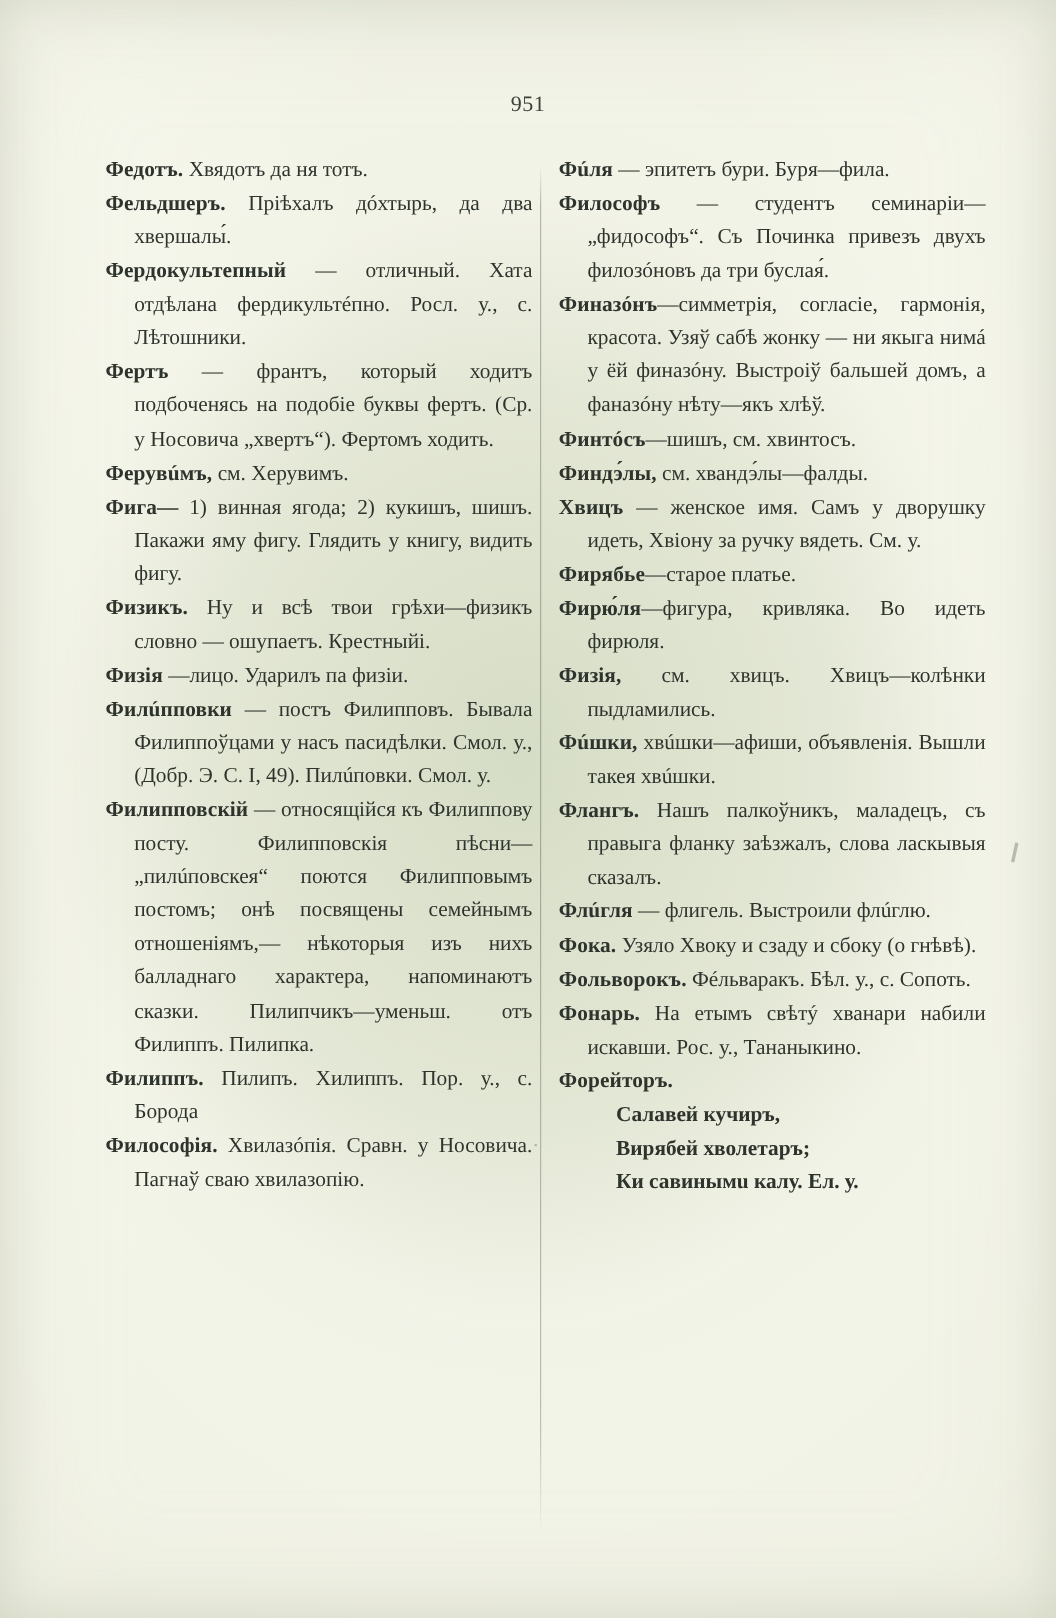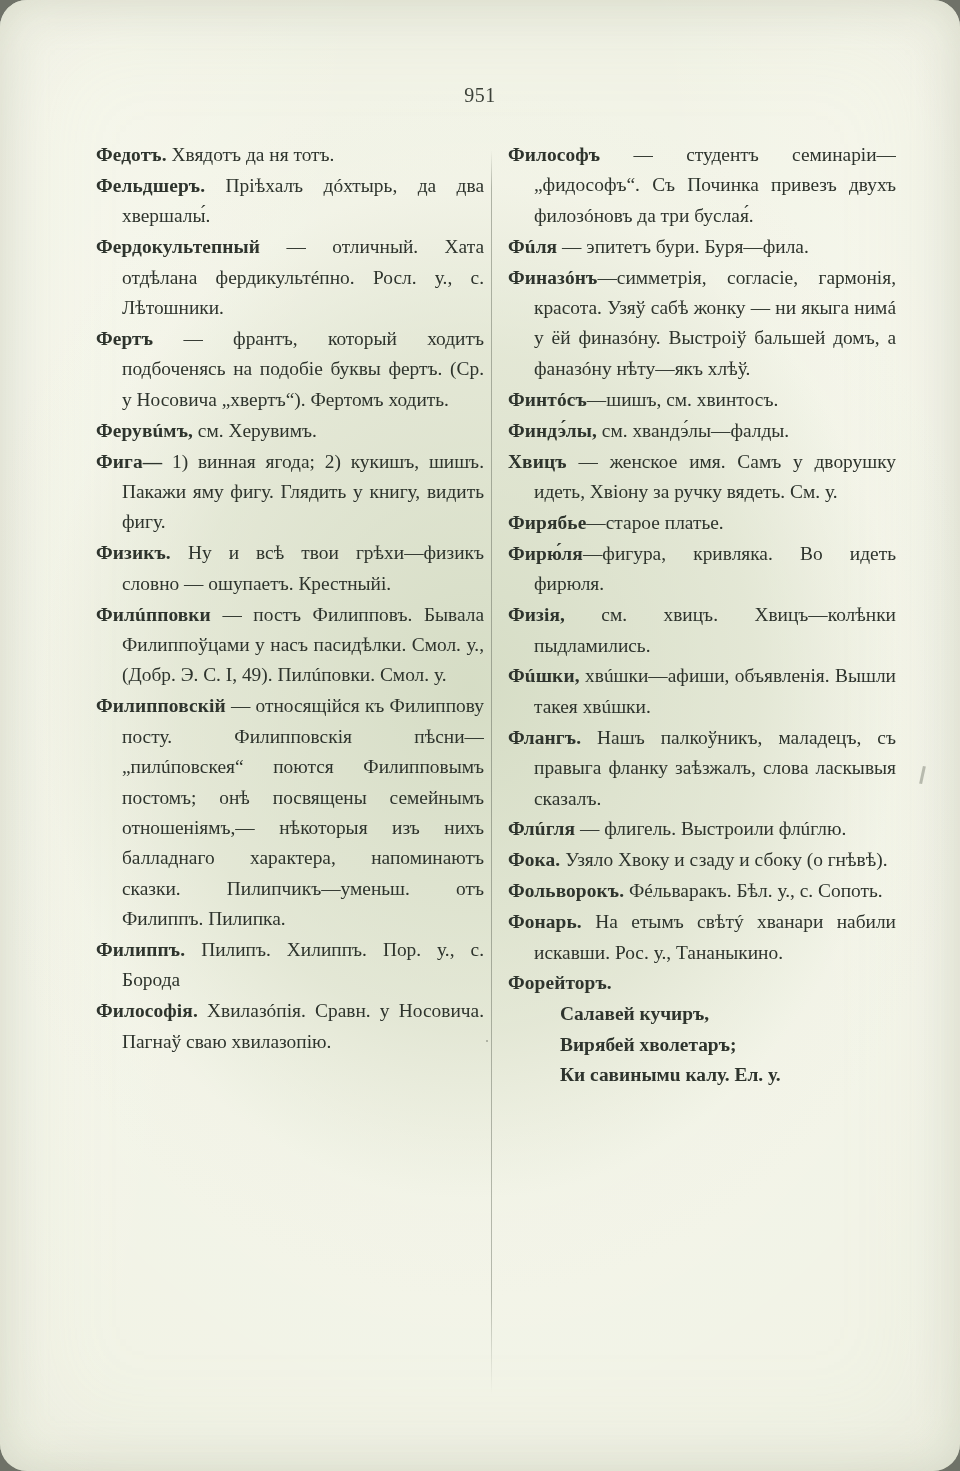--- a/index.html
+++ b/index.html
@@ -14,21 +14,20 @@
 
   
   #page {
     position: relative;
     width: 960px;
     height: 1471px;
     margin: 0 auto;
     overflow: hidden;
     background: #edefdf;
     box-sizing: border-box;
-    border-radius: 27px;
   }
 
   
   #paper-grain {
     position: absolute;
     inset: 0;
     pointer-events: none;
     background:
       radial-gradient(ellipse 62% 48% at 49% 47%, rgba(208,216,190,0.85) 0%, rgba(214,220,196,0.55) 48%, rgba(233,234,216,0.10) 72%, rgba(0,0,0,0) 86%),
       radial-gradient(ellipse 150% 120% at 50% 50%, rgba(255,255,252,0.50) 0%, rgba(255,255,250,0.18) 55%, rgba(0,0,0,0) 80%),
@@ -151,36 +150,37 @@
       <p class="entry"><span class="hw">Фердокультепный</span><span> — отличный. Хата отдѣлана фердикультéпно. Росл. у., с. Лѣтошники.</span></p>
 
       <p class="entry"><span class="hw">Фертъ</span><span> — франтъ, который ходитъ подбоченясь на подобiе буквы фертъ. (Ср. у Носовича „хвертъ“). Фертомъ ходить.</span></p>
 
       <p class="entry"><span class="hw">Ферувúмъ,</span><span> см. Херувимъ.</span></p>
 
       <p class="entry"><span class="hw">Фига—</span><span> 1) винная ягода; 2) кукишъ, шишъ. Пакажи яму фигу. Глядить у книгу, видить фигу.</span></p>
 
       <p class="entry"><span class="hw">Физикъ.</span><span> Ну и всѣ твои грѣхи—физикъ словно — ошупаетъ. Крестныйi.</span></p>
 
+      <p class="entry"><span class="hw">Физiя</span><span> —лицо. Ударилъ па физiи.</span></p>
 
       <p class="entry"><span class="hw">Филúпповки</span><span> — постъ Филипповъ. Бывала Филиппоўцами у насъ пасидѣлки. Смол. у., (Добр. Э. С. I, 49). Пилúповки. Смол. у.</span></p>
 
       <p class="entry"><span class="hw">Филипповскiй</span><span> — относящiйся къ Филиппову посту. Филипповскiя пѣсни— „пилúповскея“ поются Филипповымъ постомъ; онѣ посвящены семейнымъ отношенiямъ,— нѣкоторыя изъ нихъ балладнаго характера, напоминаютъ сказки. Пилипчикъ—уменьш. отъ Филиппъ. Пилипка.</span></p>
 
       <p class="entry"><span class="hw">Филиппъ.</span><span> Пилипъ. Хилиппъ. Пор. у., с. Борода</span></p>
 
       <p class="entry"><span class="hw">Философiя.</span><span> Хвилазóпiя. Сравн. у Носовича. Пагнаў сваю хвилазопiю.</span></p>
 
     </div>
 
     <div class="col" id="col-right">
 
+      <p class="entry"><span class="hw">Фúля</span><span> — эпитетъ бури. Буря—фила.</span></p>
+
       <p class="entry"><span class="hw">Философъ</span><span> — студентъ семинарiи— „фидософъ“. Съ Починка привезъ двухъ филозóновъ да три буслая́.</span></p>
-
-      <p class="entry"><span class="hw">Фúля</span><span> — эпитетъ бури. Буря—фила.</span></p>
 
       <p class="entry"><span class="hw">Финазóнъ</span><span>—симметрiя, согласiе, гармонiя, красота. Узяў сабѣ жонку — ни якыга нимá у ёй финазóну. Выстроiў бальшей домъ, а фаназóну нѣту—якъ хлѣў.</span></p>
 
       <p class="entry"><span class="hw">Финтóсъ</span><span>—шишъ, см. хвинтосъ.</span></p>
 
       <p class="entry"><span class="hw">Финдэ́лы,</span><span> см. хвандэ́лы—фалды.</span></p>
 
       <p class="entry"><span class="hw">Хвицъ</span><span> — женское имя. Самъ у дворушку идеть, Хвiону за ручку вядеть. См. у.</span></p>
 
       <p class="entry"><span class="hw">Фирябье</span><span>—старое платье.</span></p>

